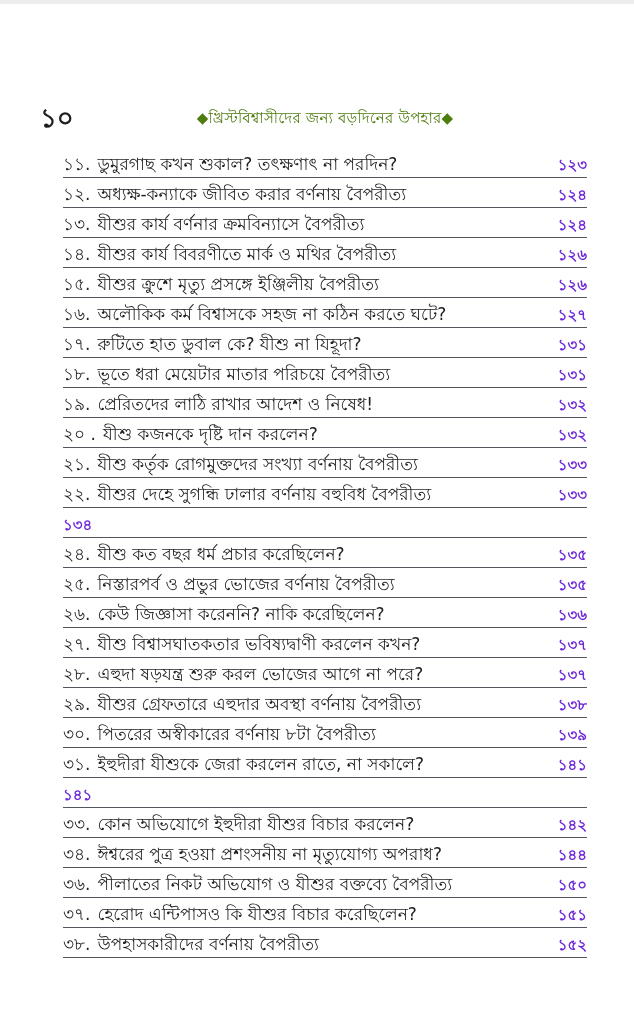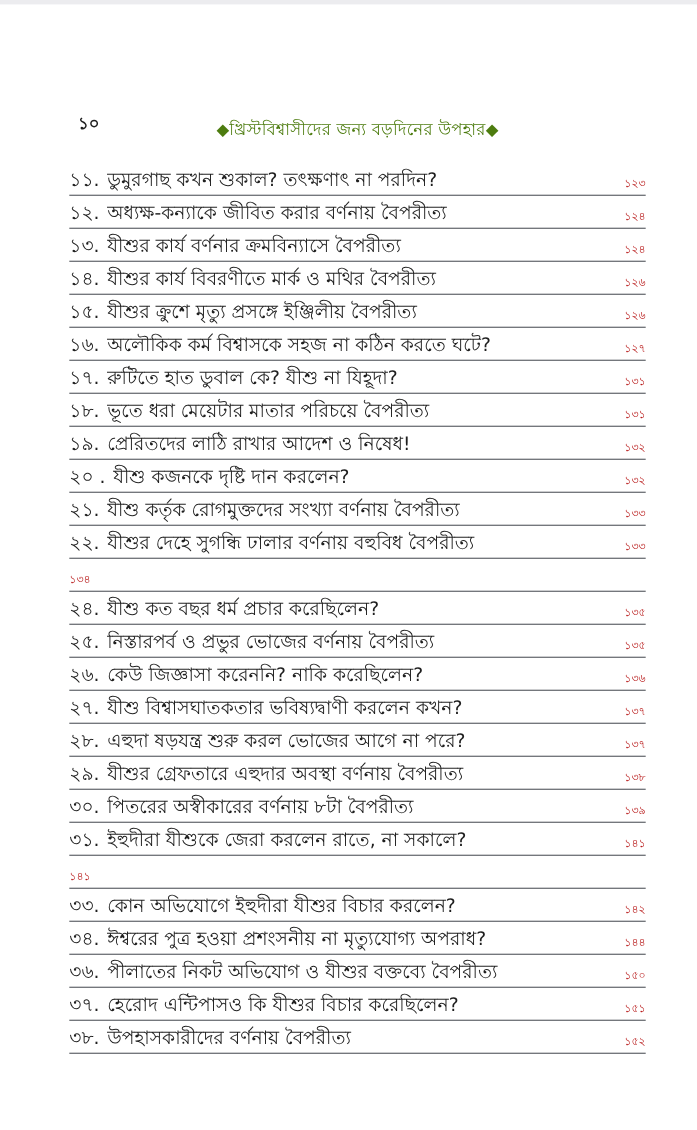--- a/index.html
+++ b/index.html
@@ -17,23 +17,23 @@
     color: #1e1e1e;
   }
   .scan-strip {
     position: absolute;
     top: 0; left: 0;
     width: 634px; height: 4px;
     background: #ececef;
   }
   .folio {
     position: absolute;
-    left: 71px;
+    left: 40px;
     top: 103px;
-    font-size: 15px;
+    font-size: 26px;
     font-weight: bold;
     color: #1e1e1e;
     line-height: 1.2;
   }
   .running-head {
     position: absolute;
     left: 63px;
     top: 109px;
     width: 524px;
     text-align: center;
@@ -63,26 +63,26 @@
     line-height: 1.1;
     padding-bottom: 3px;
     white-space: nowrap;
     color: #1e1e1e;
   }
   .toc-no {
     display: inline-block;
     margin-right: 7px;
   }
   .toc-page {
-    font-size: 10px;
-    font-weight: normal;
+    font-size: 15px;
+    font-weight: bold;
     line-height: 1.1;
     padding-bottom: 4px;
     white-space: nowrap;
-    color: #b91c1c;
+    color: #6d28d9;
   }
 </style>
 </head>
 <body>
 
 <div class="page">
 
   <div class="scan-strip"></div>
 
   <div class="folio">১০</div>

